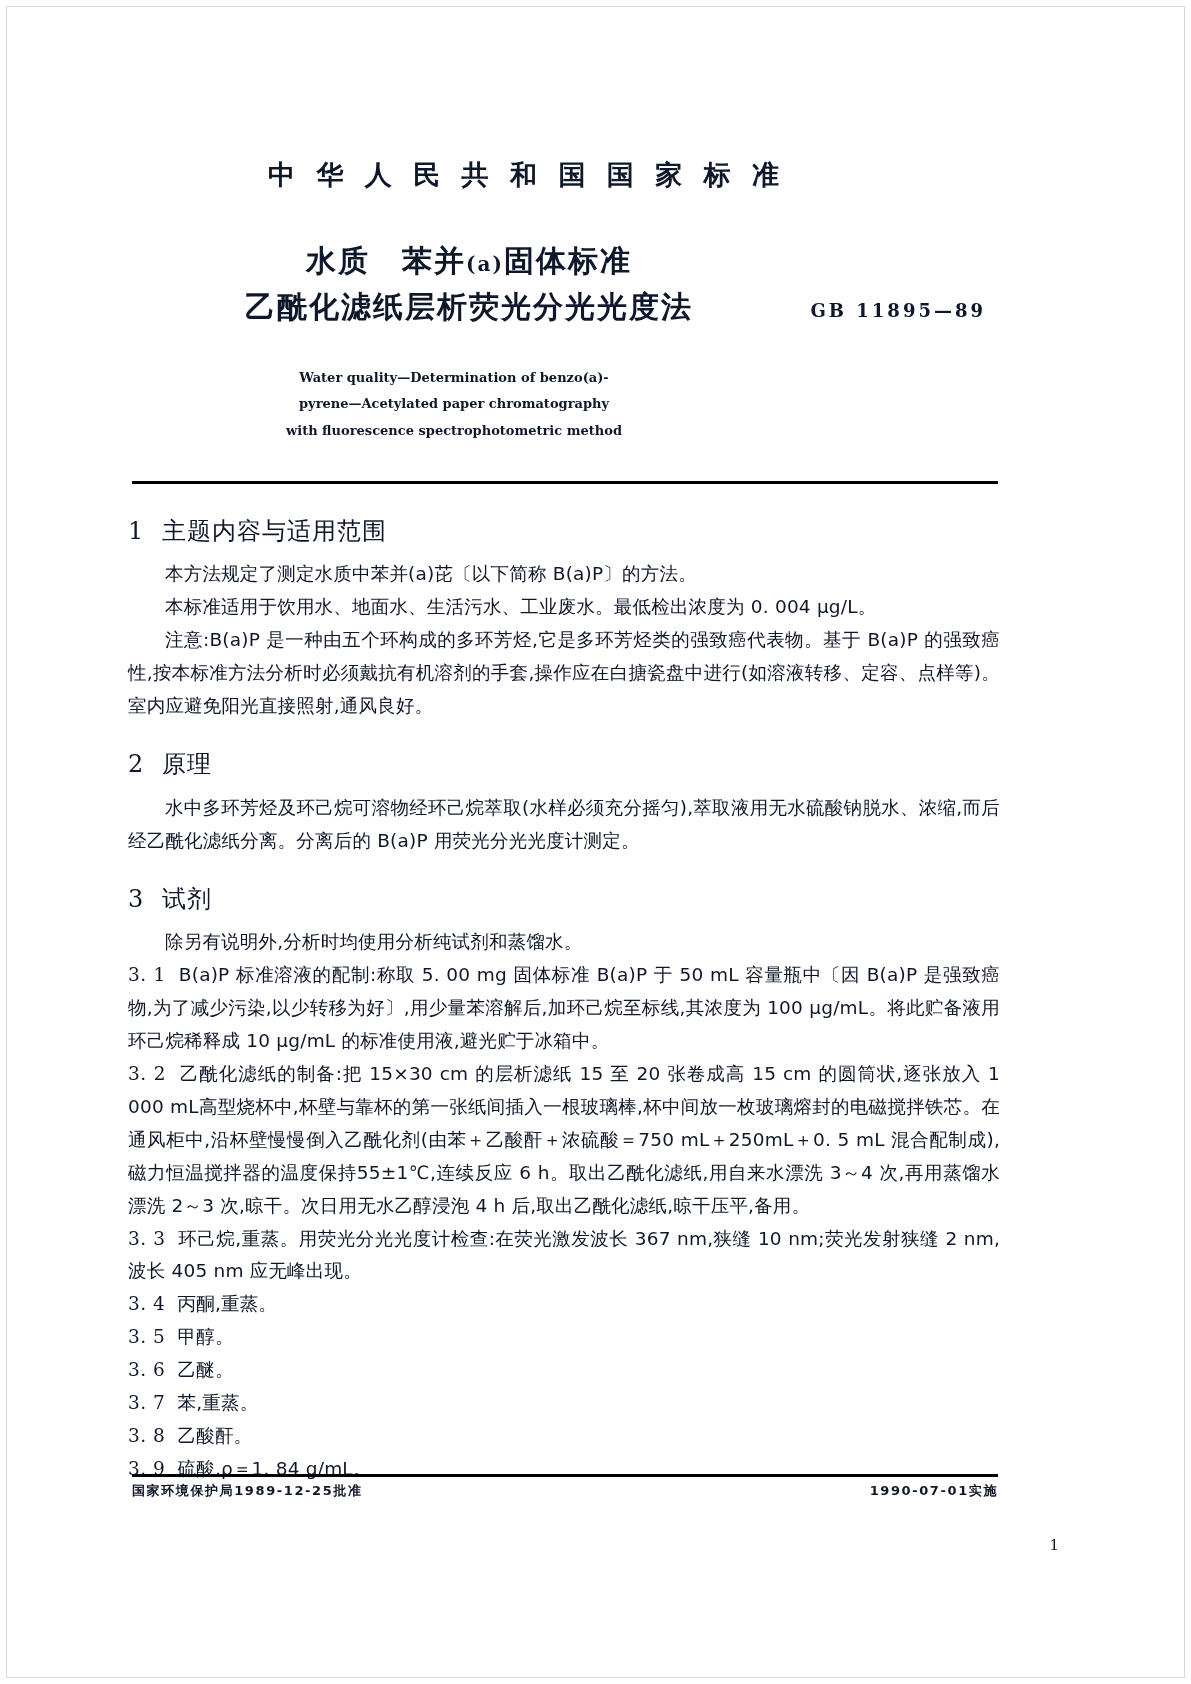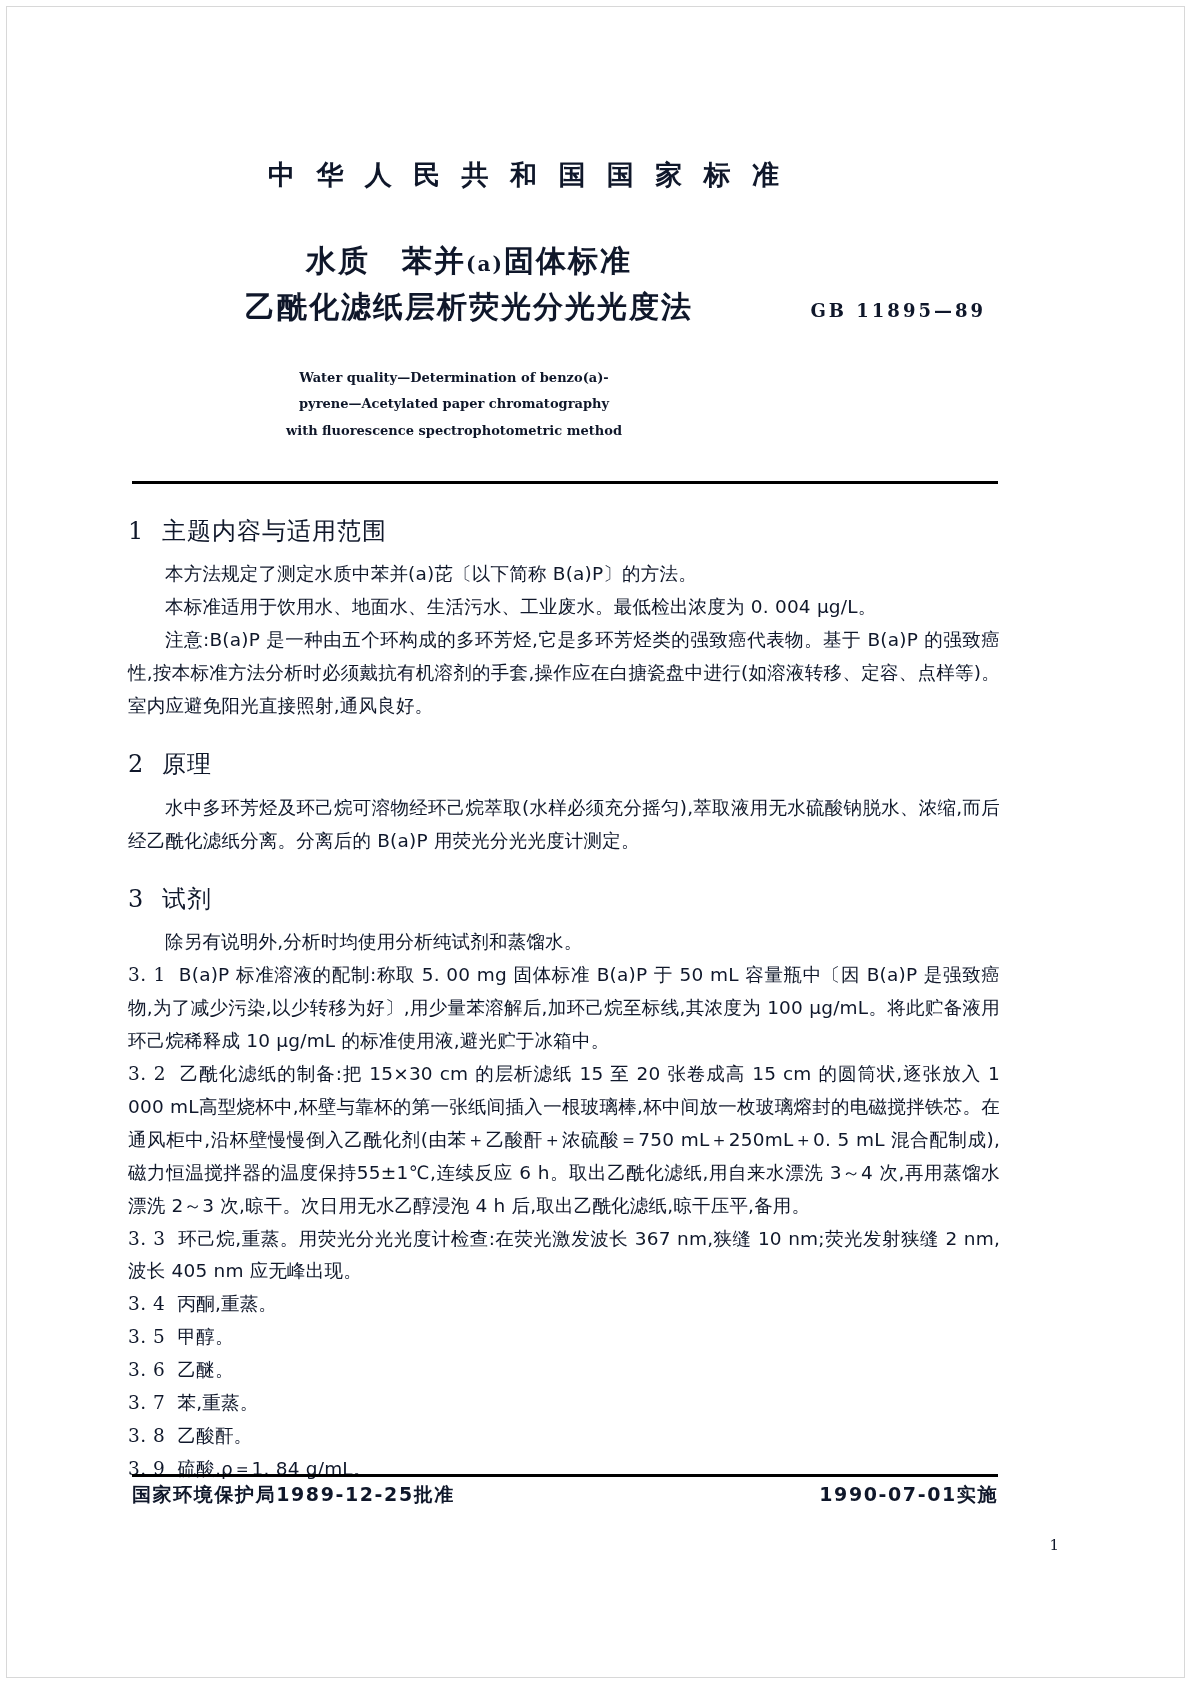--- a/index.html
+++ b/index.html
@@ -141,21 +141,21 @@
     background: #000;
   }
   .footer-row {
     position: absolute;
     left: 132px;
     top: 1482px;
     width: 866px;
     display: flex;
     justify-content: space-between;
     align-items: baseline;
-    font-size: 19px;
+    font-size: 13px;
     font-weight: bold;
     letter-spacing: 1.6px;
   }
   .page-num {
     position: absolute;
     right: 132px;
     top: 1536px;
     font-family: "DejaVu Serif", "Liberation Serif", serif;
     font-size: 15px;
   }

